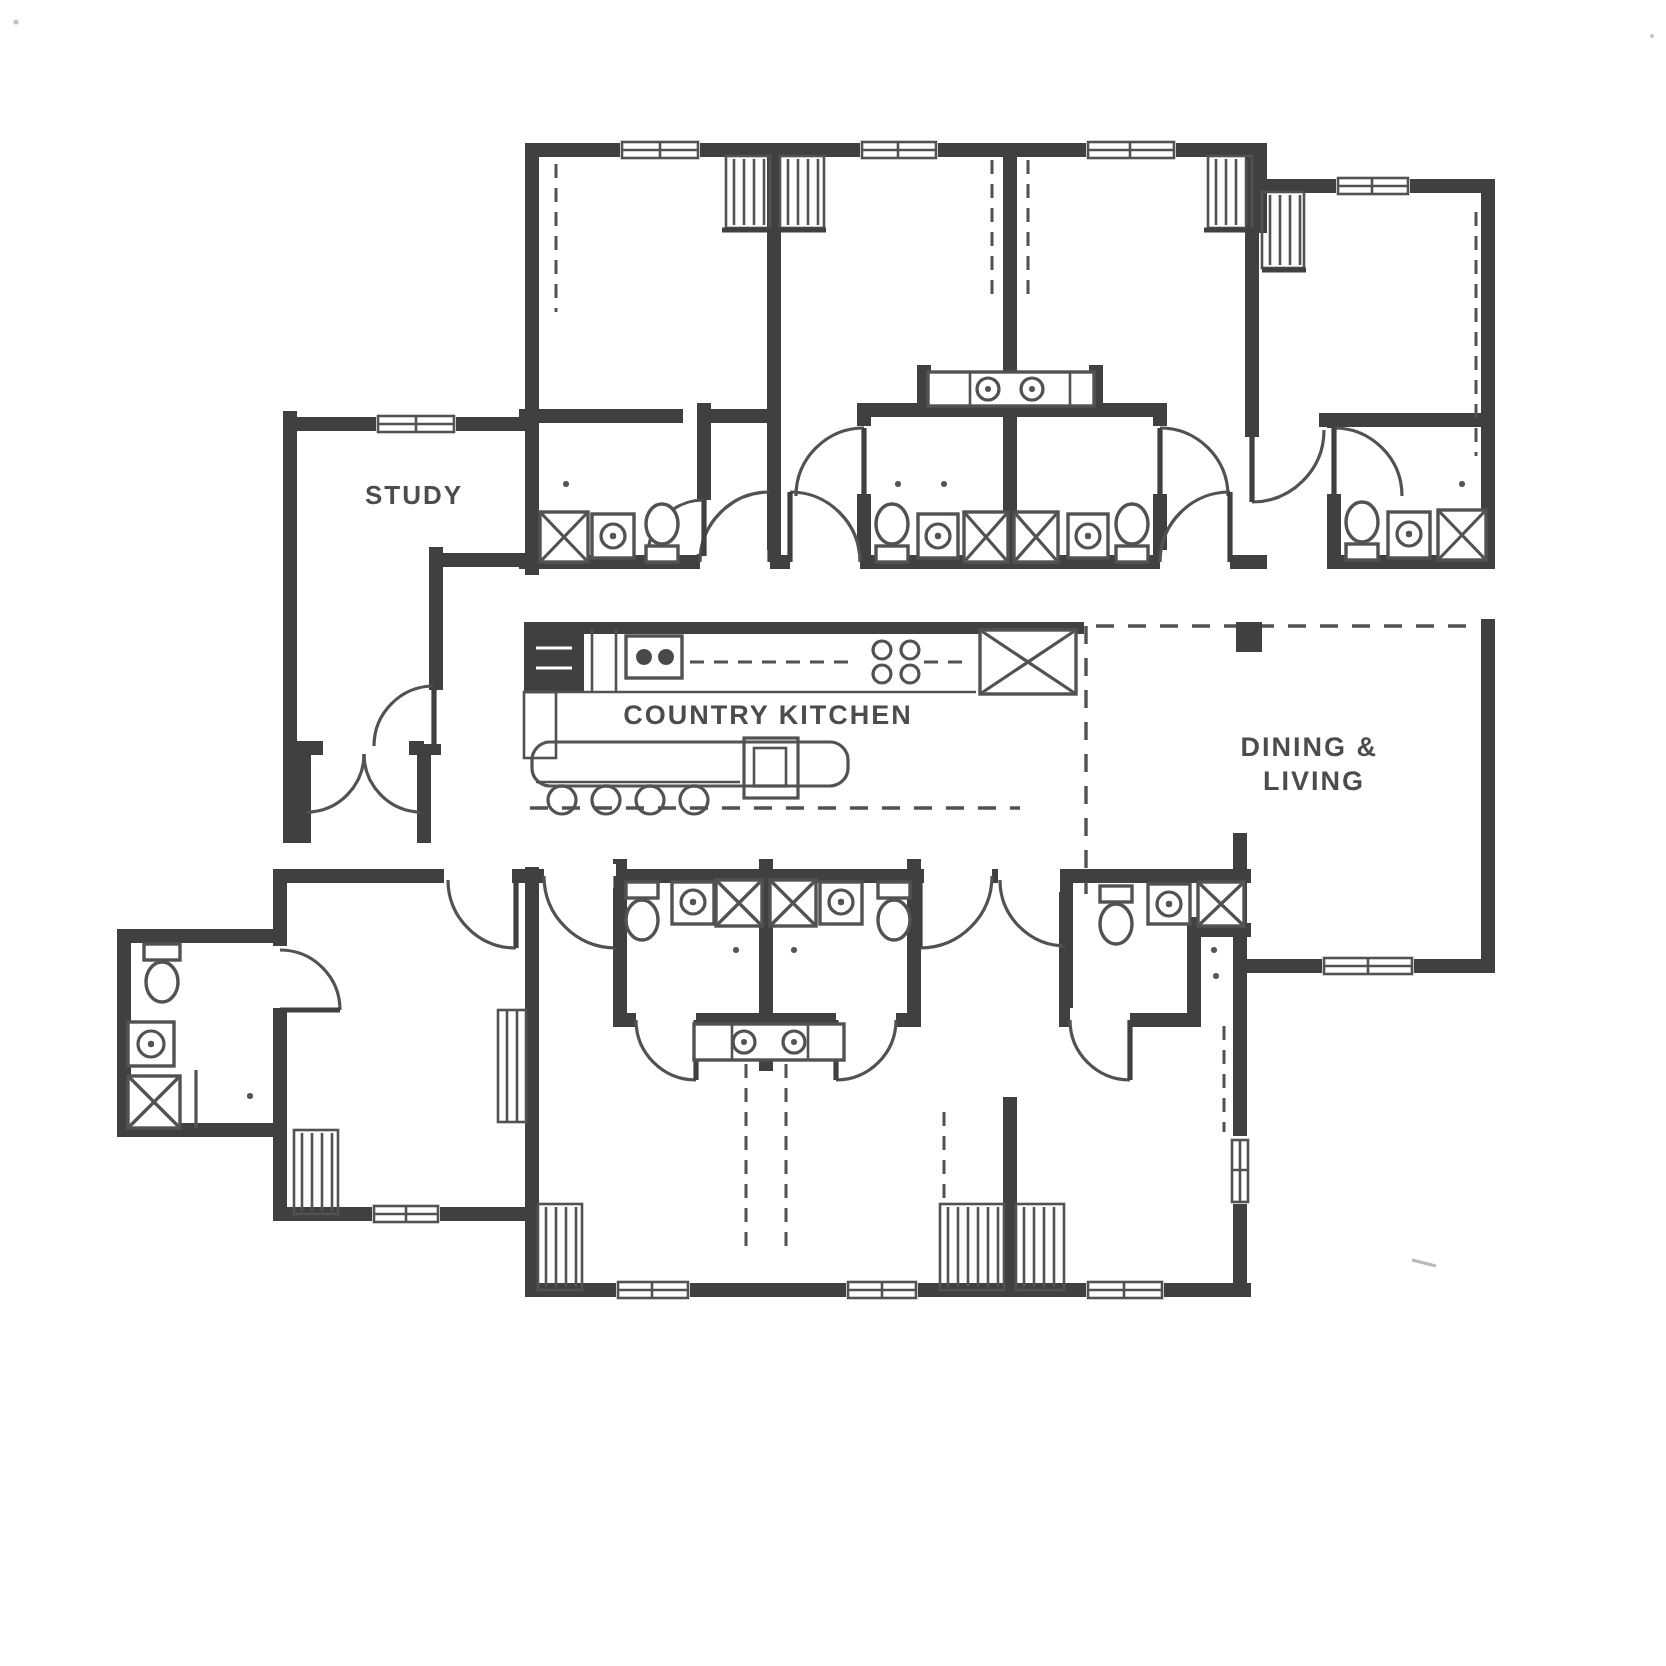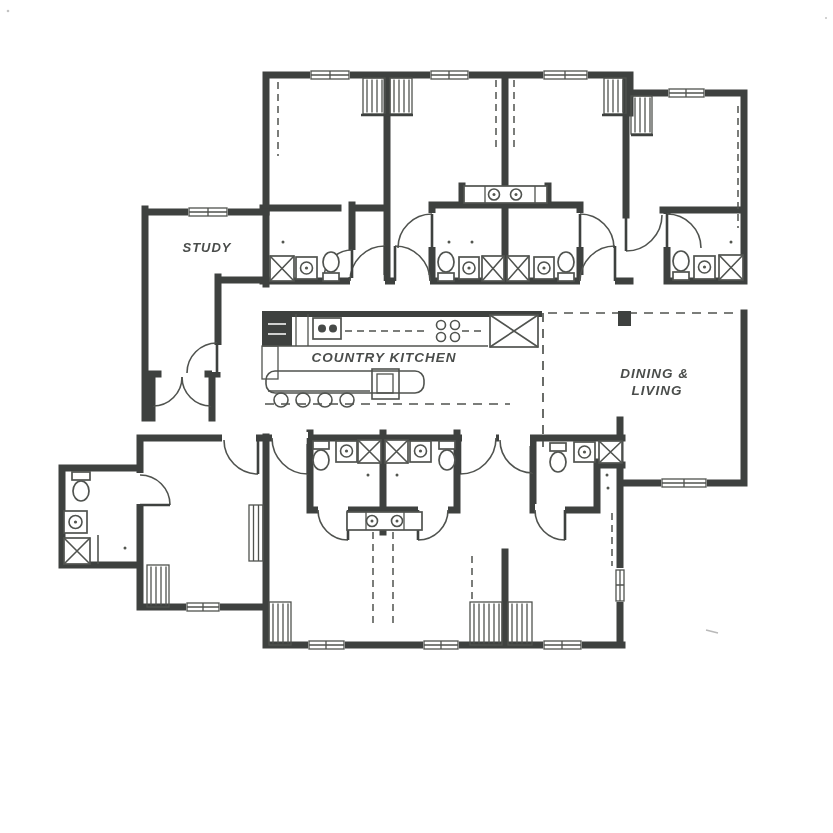--- a/index.html
+++ b/index.html
@@ -1,19 +1,19 @@
 <!DOCTYPE html>
 <html style="--wall: #3e413f; --line: #50534f; --text: #4a4d4b; --paper: #ffffff;"><head>
 <meta charset="utf-8">
 <style>
   :root{
     --wall:#3e413f; --line:#50534f; --text:#4a4d4b; --paper:#ffffff; --accent:#3e413f;
   }
   html,body{margin:0;padding:0;background:var(--paper);}
-  .page{width:833px;height:833px;background:var(--paper);position:relative;overflow:hidden;font-style:italic;}
+  .page{width:833px;height:833px;background:var(--paper);position:relative;overflow:hidden;}
   svg{display:block}
   .wall{stroke:var(--wall);stroke-width:7;fill:none;stroke-linecap:square;}
   .wall6{stroke:var(--wall);stroke-width:6;fill:none;stroke-linecap:butt;}
   .thin{stroke:var(--line);stroke-width:1.6;fill:none;}
   .thin13{stroke:var(--line);stroke-width:1.3;fill:none;}
   .leaf{stroke:var(--wall);stroke-width:2.6;fill:none;}
   .cut{fill:var(--paper);stroke:none;}
   .winbase{fill:var(--paper);stroke:var(--line);stroke-width:1.3;}
   .dashln{stroke:var(--line);stroke-width:1.7;fill:none;stroke-dasharray:9 7;}
   .rod{stroke:var(--line);stroke-width:1.5;fill:none;stroke-dasharray:7 5;}

